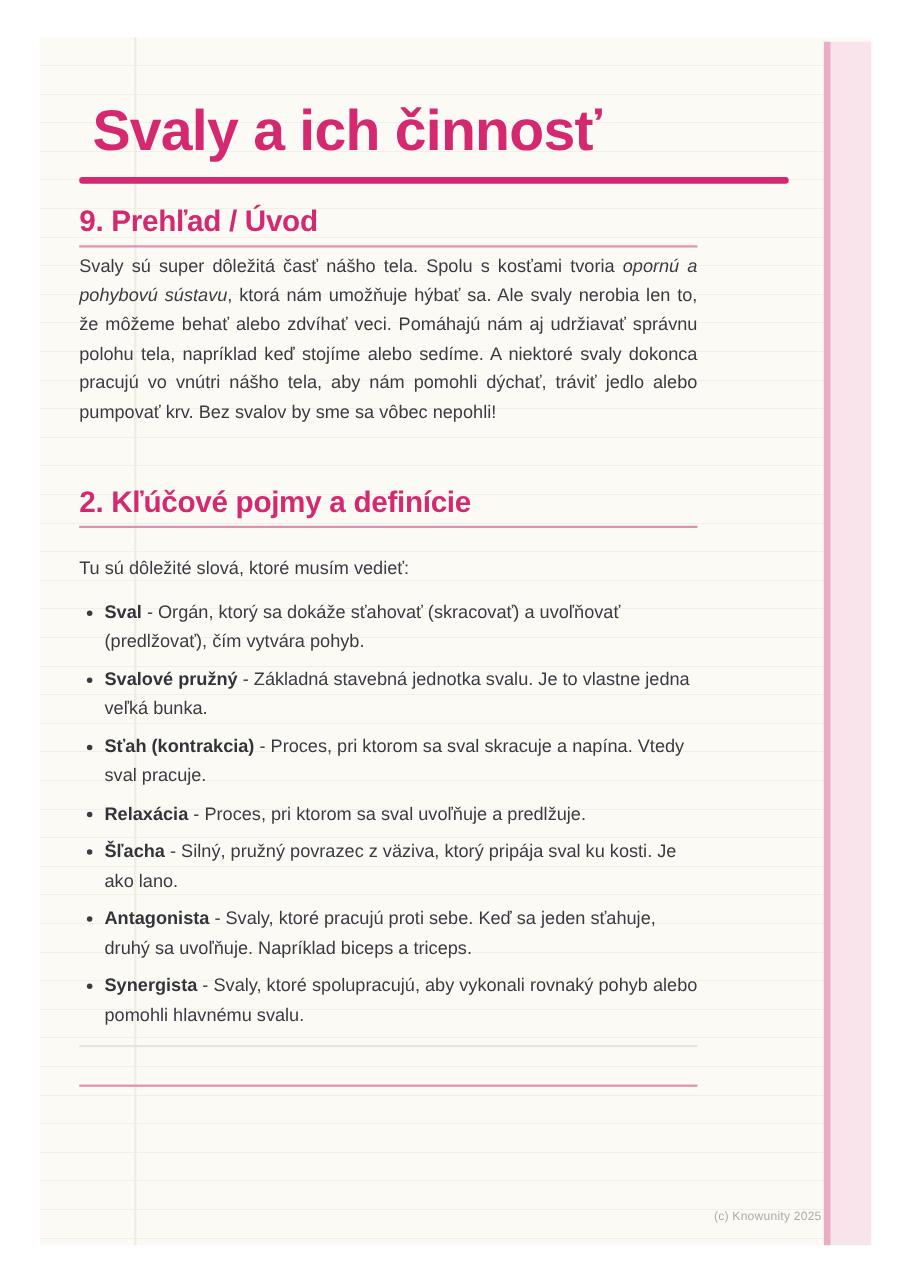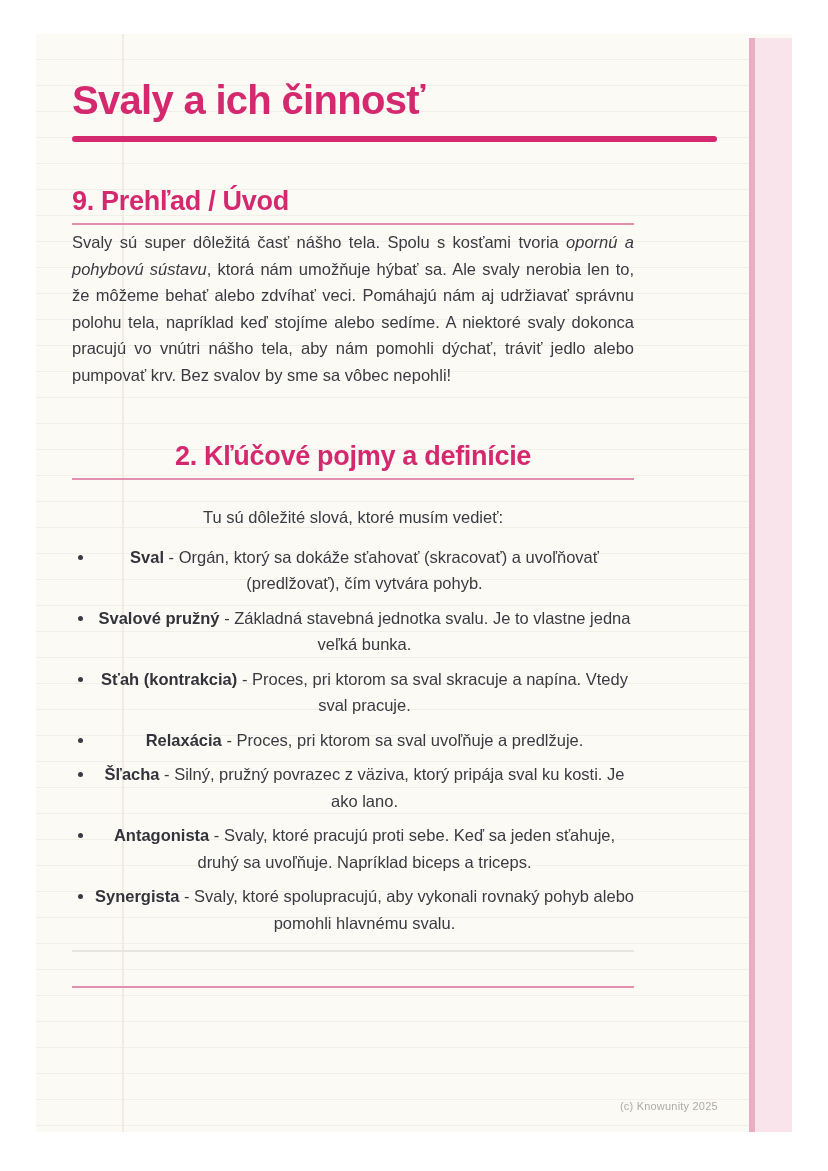--- a/index.html
+++ b/index.html
@@ -25,34 +25,34 @@
     background:#f1ece3;
   }
   .accent-stripe {
     position:absolute; right:0; top:4px; bottom:0;
     width:37px;
     background:#f9e4ec;
     border-left:6px solid #e9aec4;
   }
   .doc-header { position:absolute; left:36px; top:44px; width:645px; }
   h1 {
-    margin:0;
-    font-size:40px; font-weight:800; letter-spacing:-0.7px;
+    margin:12px;
+    font-size:52px; font-weight:800; letter-spacing:-0.7px;
     line-height:1.12;
     color:#d4296e;
   }
   .title-rule {
     margin-top:13px;
     width:645px; height:6px;
     background:#d4296e;
     border-radius:3px;
   }
   .sec { position:absolute; left:36px; width:562px; }
   .sec1 { top:151px; }
-  .sec2 { top:406px;text-align:center; }
+  .sec2 { top:406px; }
   .sec3 { top:946px; }
   h2 {
     margin:0;
     font-size:27px; font-weight:700; letter-spacing:-0.3px;
     line-height:1.2;
     color:#d4296e;
   }
   .h2-rule { margin-top:6px; height:2px; background:#e28fb0; }
   .body-text {
     font-size:16.5px; line-height:26.5px;
@@ -74,21 +74,21 @@
     width:562px; height:2px;
     background:#e7e5e0;
   }
   h3.sub {
     margin:20px 0 0;
     font-size:23px; font-weight:700;
     color:#e4589d;
   }
   .footer-credit {
     position:absolute; top:1100px; left:620px; width:156px;
-    text-align:left;
+    text-align:center;
     font-size:11px; letter-spacing:0.2px;
     color:#adabaa;
     z-index:5;
   }
 </style>
 </head>
 <body>
 
 <div class="page">
   <div class="margin-line"></div>

